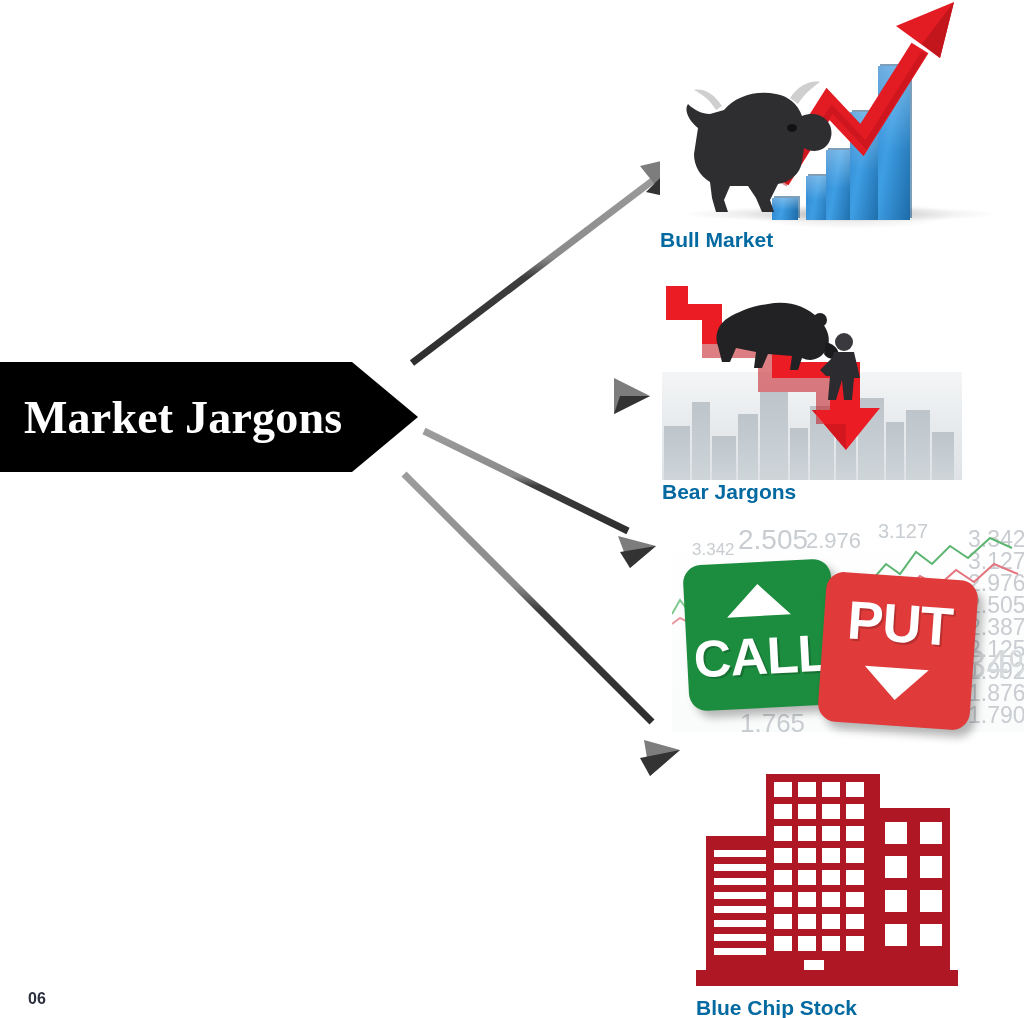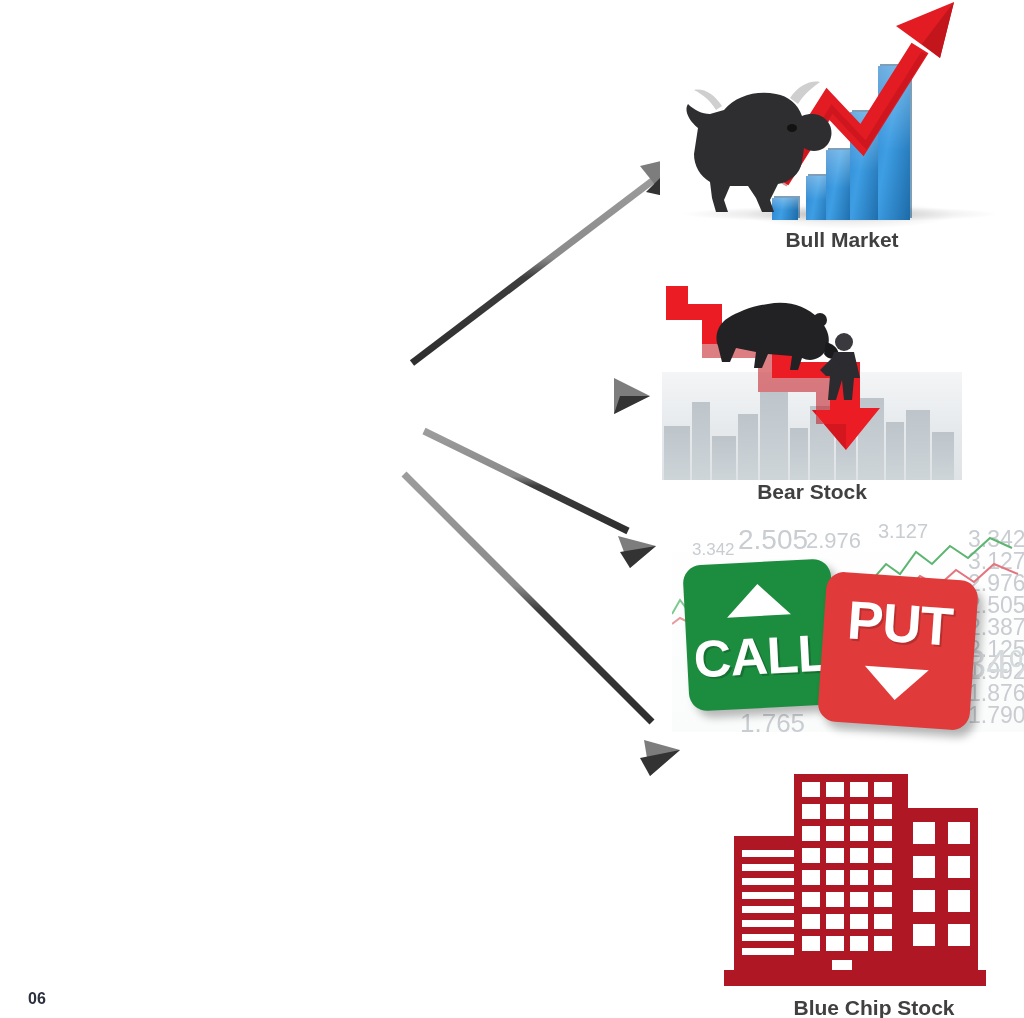--- a/index.html
+++ b/index.html
@@ -25,22 +25,22 @@
     font-family:"Liberation Serif", serif;
     letter-spacing:.2px;margin-left:24px;white-space:nowrap;
   }
 
   
   #arrow-layer{position:absolute;left:0;top:0;width:1024px;height:1018px;}
 
   
   .branch{position:absolute;}
   .branch-label{
-    position:absolute;left:0;width:100%;text-align:center;
-    font-size:21px;font-weight:bold;color:#404040;
+    position:absolute;left:0;width:100%;text-align:left;
+    font-size:21px;font-weight:bold;color:#0369a1;
     font-family:"Liberation Sans", sans-serif;white-space:nowrap;
   }
   .art{position:absolute;left:0;top:0;width:100%;height:100%;overflow:hidden;}
 
   
   #bull-branch{left:660px;top:0px;width:364px;height:262px;}
   #bull-art{background:
      radial-gradient(ellipse 150px 20px at 190px 215px, rgba(0,0,0,.13), rgba(0,0,0,0) 70%),
      linear-gradient(#ffffff,#ffffff);}
   .bar{position:absolute;bottom:42px;background:linear-gradient(100deg,#2f86cf 0%,#3e9ee4 40%,#1d6ba8 100%);
@@ -63,33 +63,36 @@
   .tick-num{position:absolute;color:#c9cdd1;font-family:"Liberation Sans",sans-serif;white-space:nowrap;}
   .card{position:absolute;border-radius:18px;box-shadow:6px 7px 9px rgba(0,0,0,.28);}
   #call-card{left:14px;top:42px;width:148px;height:146px;background:#1c8c3e;transform:rotate(-3deg);}
   #put-card{left:150px;top:56px;width:152px;height:150px;background:#e03a3a;transform:rotate(4deg);}
   .card-word{position:absolute;left:0;width:100%;text-align:center;color:#ffffff;
      font-weight:bold;font-family:"Liberation Sans",sans-serif;
      text-shadow:2px 2px 0 rgba(0,0,0,.18);}
   .tri{position:absolute;left:50%;transform:translateX(-50%);width:0;height:0;}
 
   
-  #chip-branch{left:724px;top:758px;width:300px;height:260px;}
+  #chip-branch{left:696px;top:758px;width:300px;height:260px;}
   .bld{position:absolute;background:#b01725;}
   .win{position:absolute;background:#ffffff;}
   #chip-label{top:238px;}
 
   #page-number{position:absolute;left:28px;top:990px;font-size:16px;font-weight:bold;color:#2b2f3e;
      font-family:"Liberation Sans",sans-serif;}
 </style>
 </head>
 <body>
 
 <div class="stage">
 
+  <div id="title-banner" style="background: rgb(0, 0, 0);">
+    <span id="title-text">Market Jargons</span>
+  </div>
 
   <svg id="arrow-layer" viewBox="0 0 1024 1018">
     <defs>
       <linearGradient id="gshaft" x1="0" y1="0" x2="0" y2="1">
         <stop offset="0%" stop-color="#9c9c9c"></stop>
         <stop offset="45%" stop-color="#8a8a8a"></stop>
         <stop offset="55%" stop-color="#3d3d3d"></stop>
         <stop offset="100%" stop-color="#2e2e2e"></stop>
       </linearGradient>
     </defs>
@@ -184,21 +187,21 @@
         <circle cx="112" cy="38" r="7" fill="#222224"></circle>
         <path d="M118,60 C126,62 132,68 130,74 C128,78 120,78 116,72 Z" fill="#1a1a1c"></path>
       </svg>
 
       <svg style="position:absolute;left:152px;top:62px;width:60px;height:84px;" viewBox="0 0 60 84">
         <circle cx="30" cy="12" r="9" fill="#3a3a3e"></circle>
         <path d="M20,22 L40,22 L46,48 L40,48 L38,70 L30,70 L28,50 L22,70 L14,70 L16,46 L12,46 Z" fill="#2b2b30"></path>
         <path d="M20,26 L6,40 L12,46 L26,34 Z" fill="#2b2b30"></path>
       </svg>
     </div>
-    <div class="branch-label" id="bear-label">Bear Stock</div>
+    <div class="branch-label" id="bear-label">Bear Jargons</div>
   </div>
 
   <div class="branch" id="call-branch">
     <div class="art">
 
       <div id="ticker-bg">
 
         <span class="tick-num" style="left:20px;top:20px;font-size:17px;">3.342</span>
         <span class="tick-num" style="left:66px;top:4px;font-size:28px;">2.505</span>
         <span class="tick-num" style="left:134px;top:8px;font-size:22px;">2.976</span>

